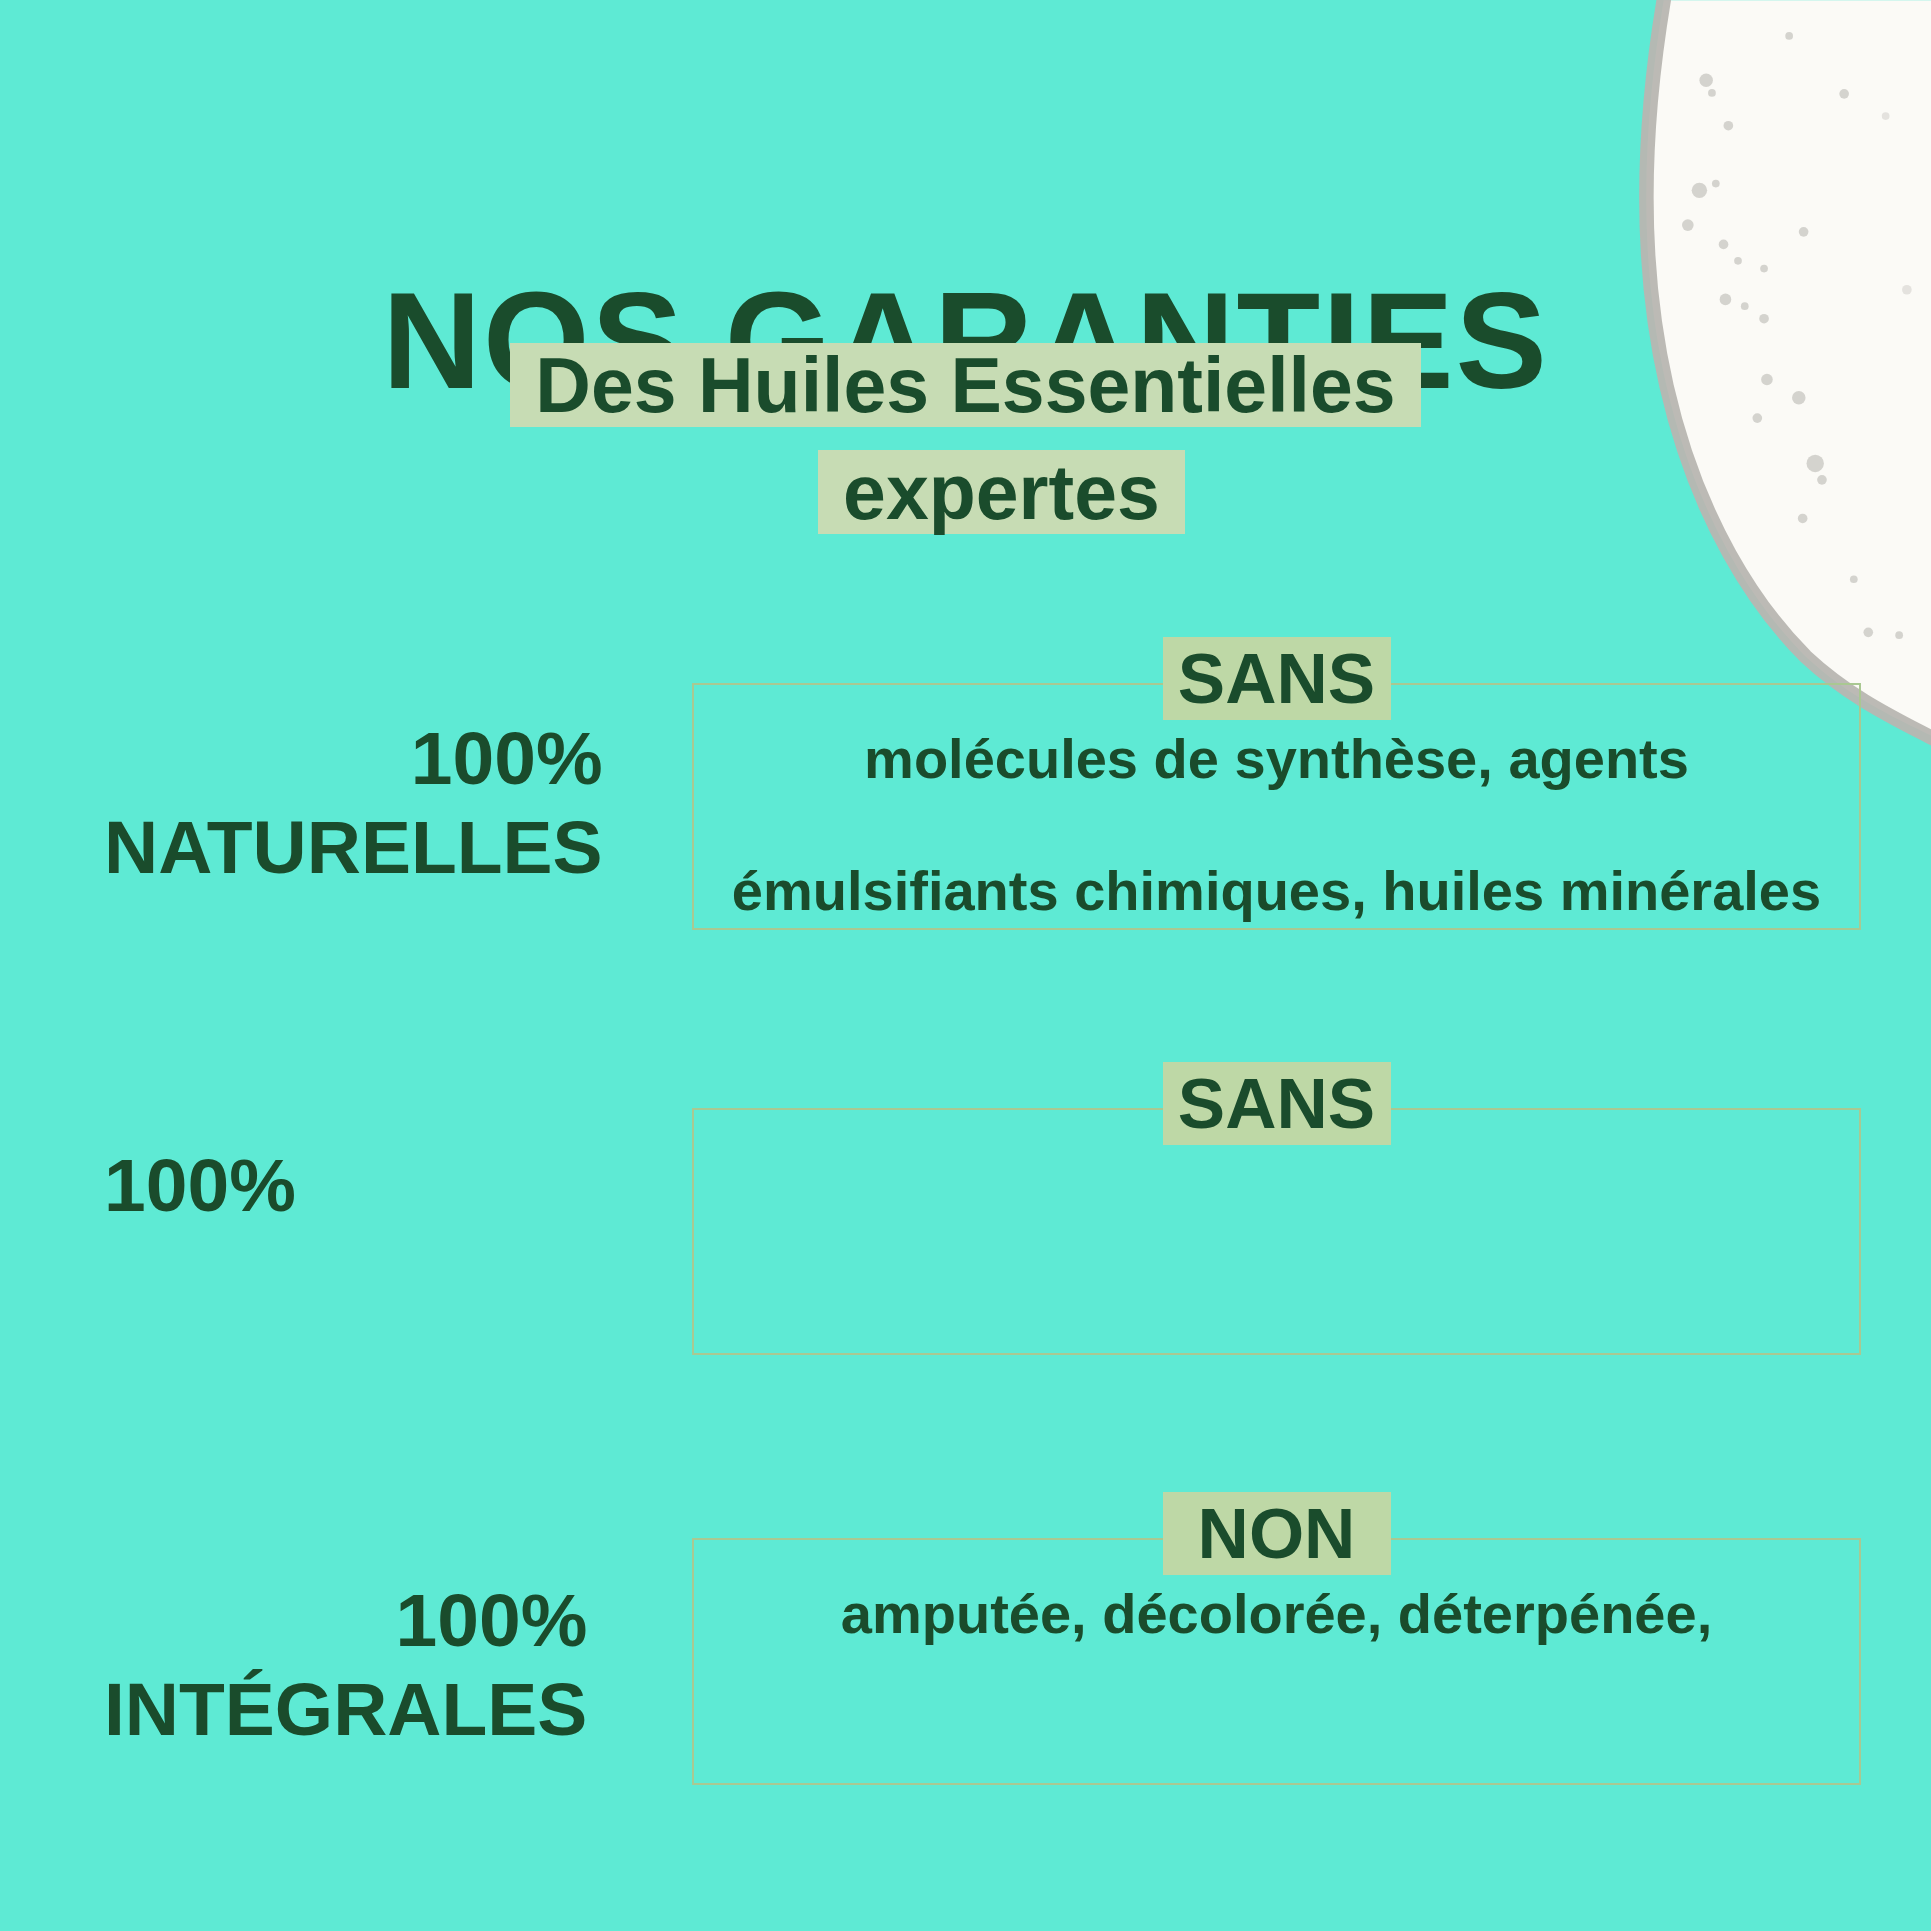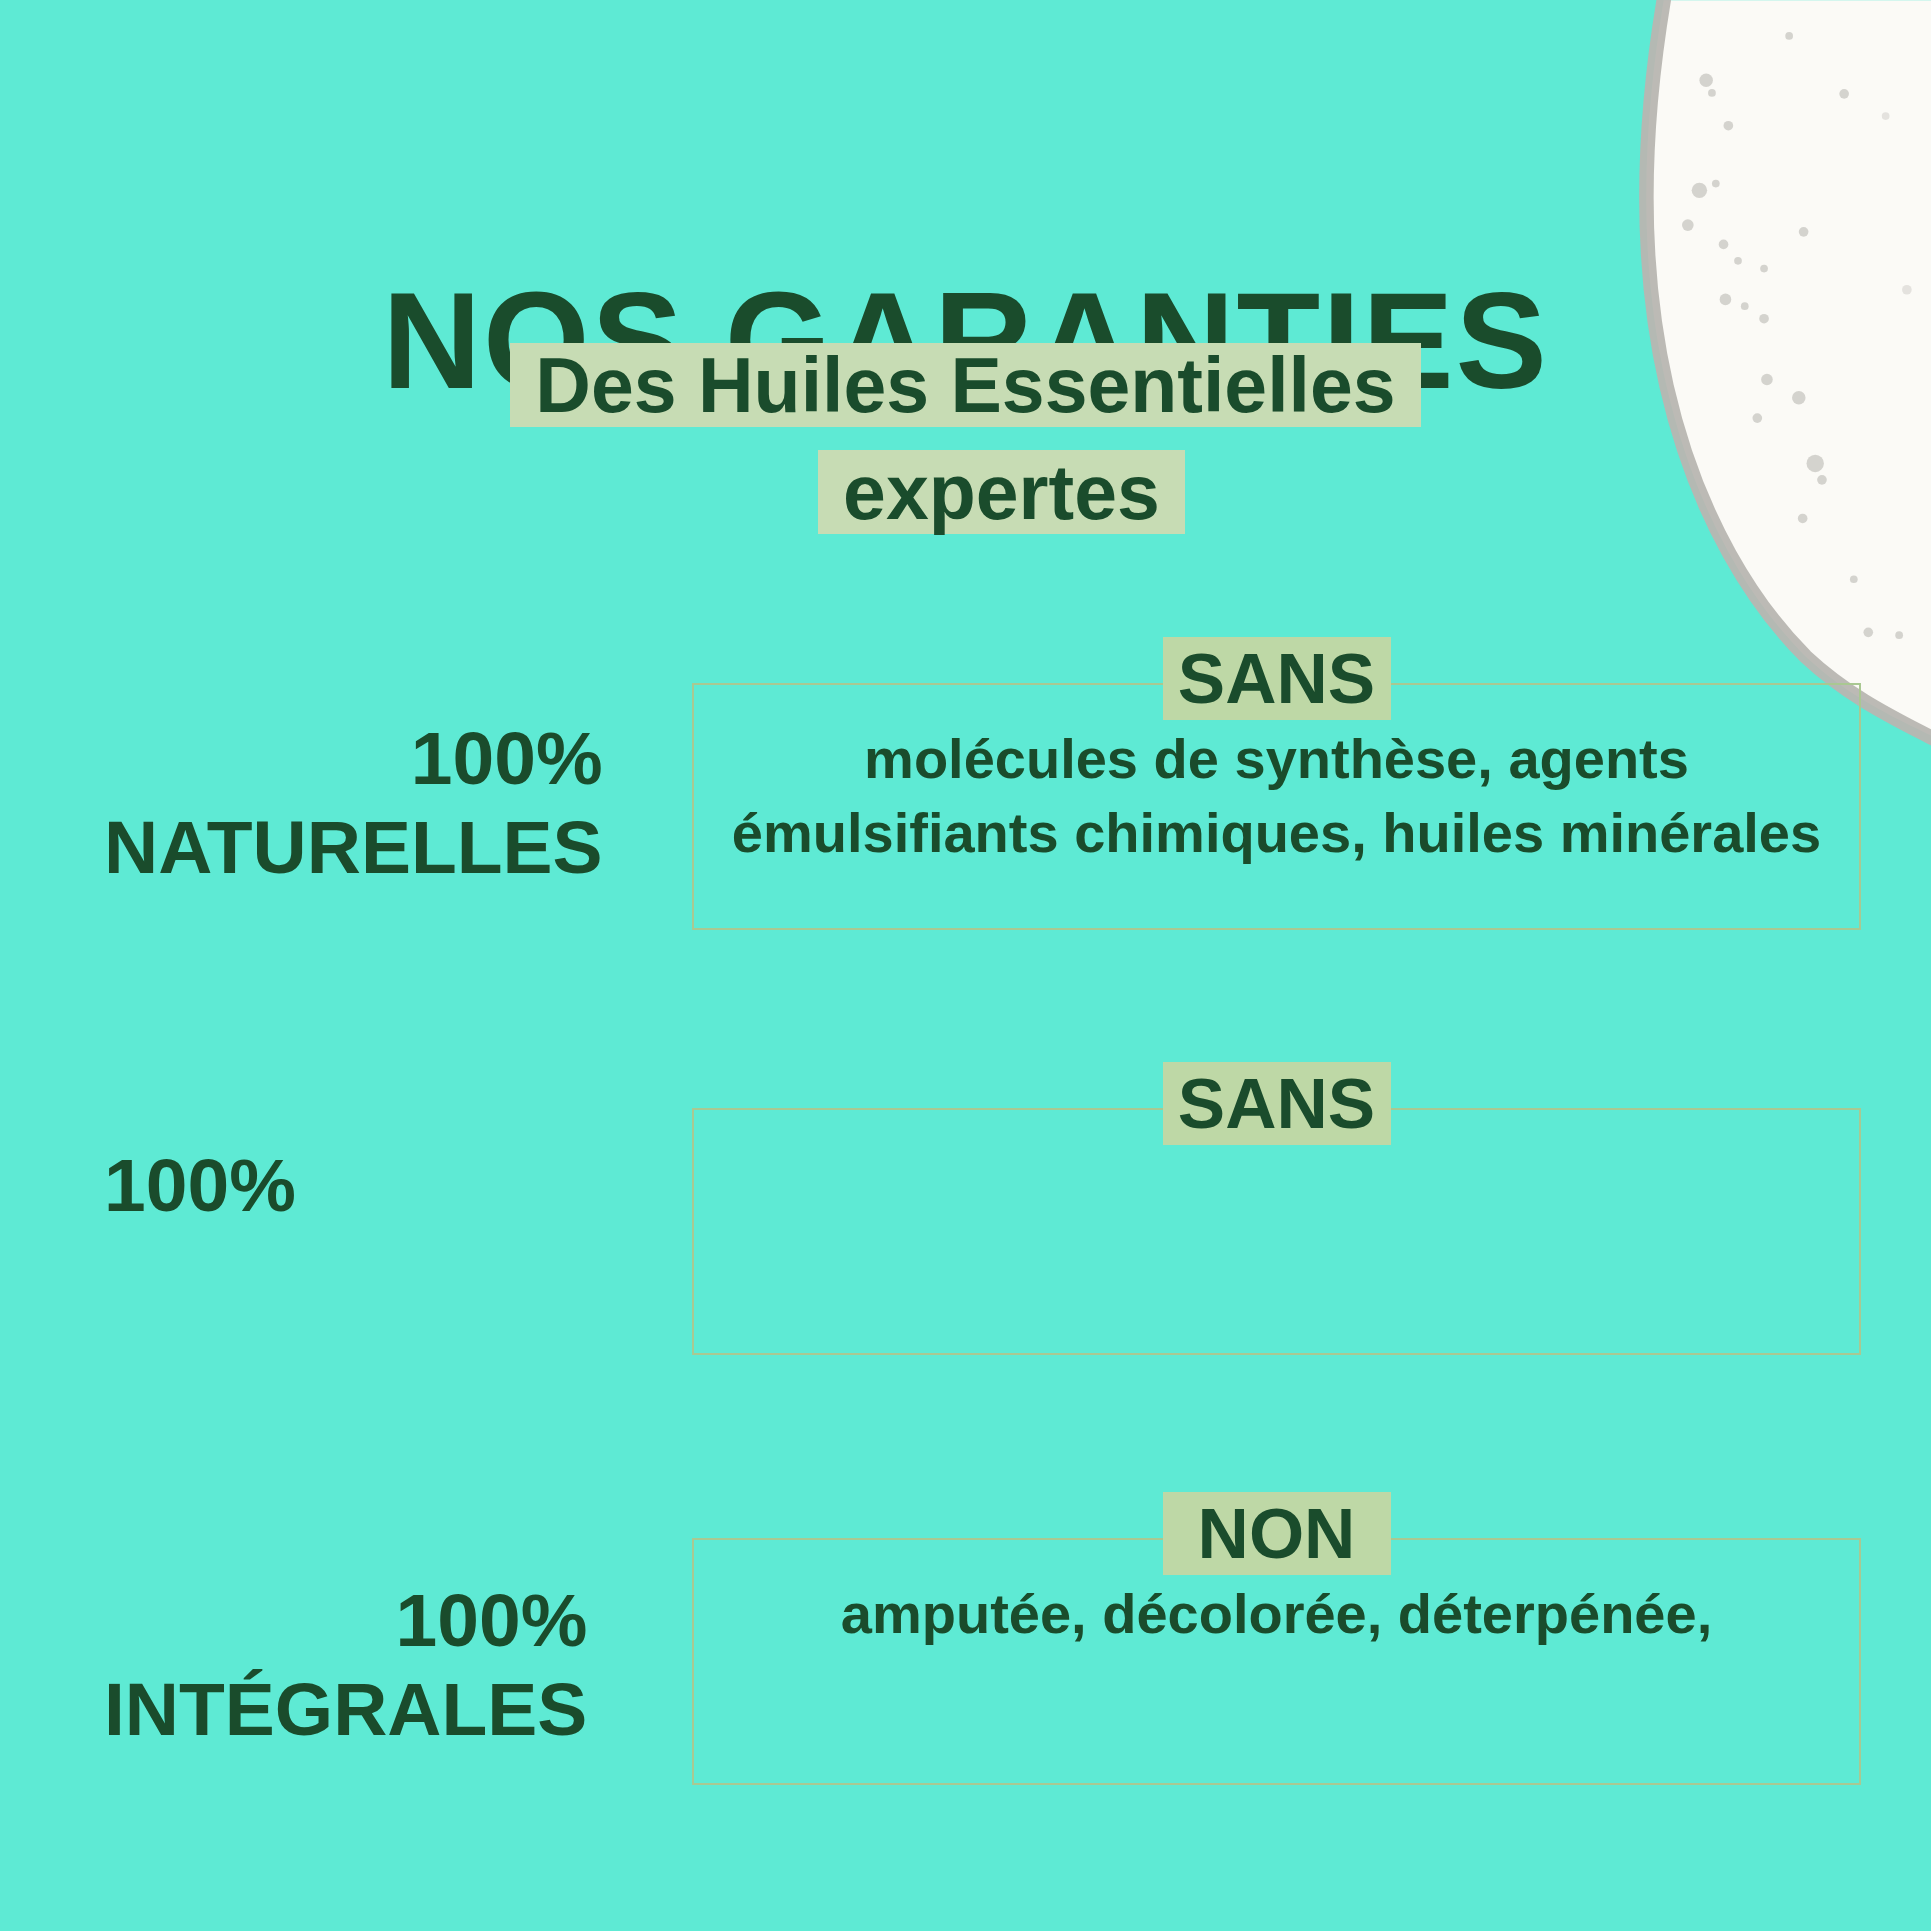--- a/index.html
+++ b/index.html
@@ -50,21 +50,21 @@
   .tag{
     position:absolute;top:-48px;left:50%;transform:translateX(-50%);
     background:#BED8A6;
     min-width:228px;box-sizing:border-box;padding:0 13.5px;
     height:83px;line-height:83px;
     font-size:71px;font-weight:700;text-align:center;
     white-space:nowrap;
   }
   .box-content{
     position:absolute;left:0;right:0;top:37px;bottom:0;
-    display:flex;flex-direction:column;justify-content:flex-start;
+    display:flex;flex-direction:column;justify-content:space-between;
     text-align:center;
     font-size:56px;font-weight:700;line-height:74px;
   }
 </style>
 </head>
 <body>
 
 <div class="canvas">
 
   <svg class="gel" viewBox="0 0 600 1100" xmlns="http://www.w3.org/2000/svg" aria-hidden="true">

